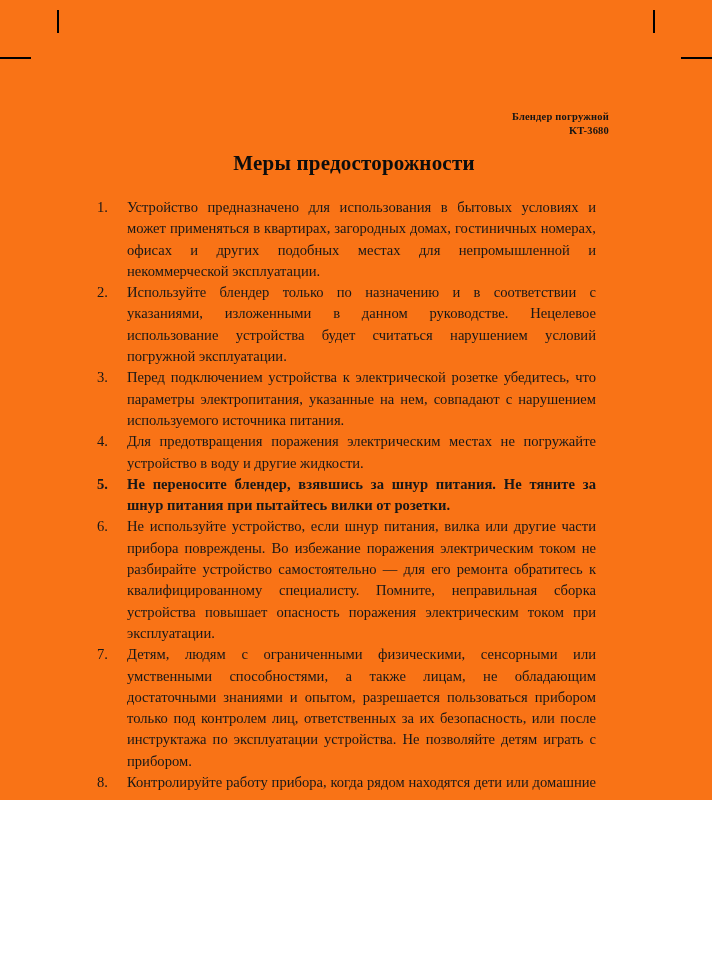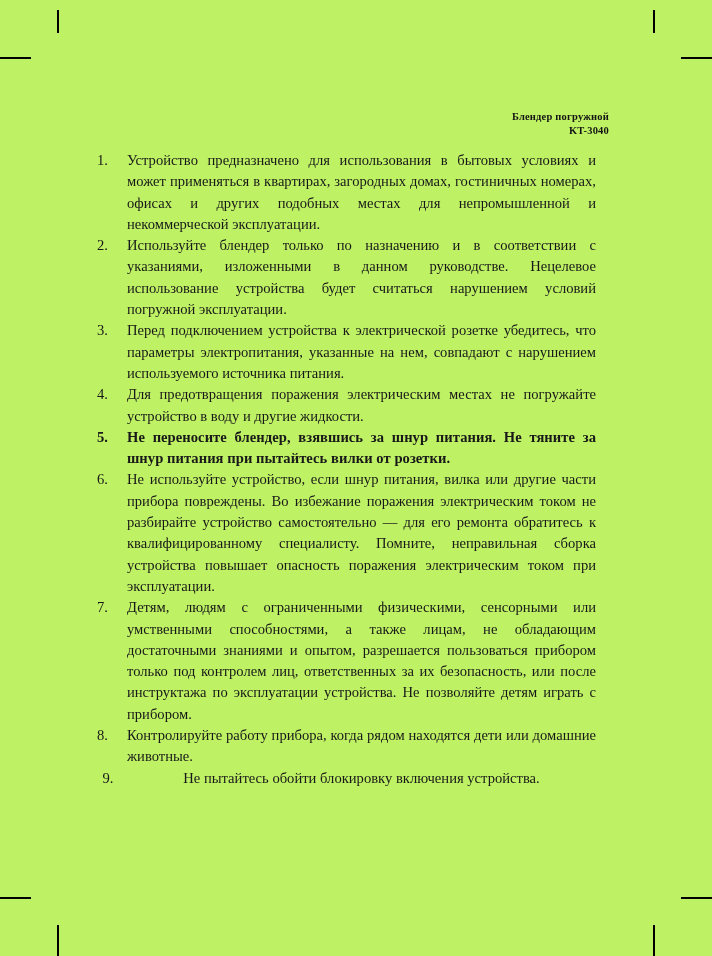--- a/index.html
+++ b/index.html
@@ -3,22 +3,22 @@
 <meta charset="utf-8">
 <style>
   html, body {
     margin: 0;
     padding: 0;
     background: #ffffff;
   }
   .page {
     position: relative;
     width: 712px;
-    height: 956px;
-    background: #bef264;
+    height: 800px;
+    background: #f97316;
     overflow: hidden;
     font-family: "Liberation Serif", "DejaVu Serif", serif;
     color: #181818;
   }
 
   
   .crop {
     position: absolute;
     background: #000000;
   }
@@ -128,25 +128,26 @@
   <div class="crop crop-h crop-tl-h"></div>
   <div class="crop crop-v crop-tr-v"></div>
   <div class="crop crop-h crop-tr-h"></div>
   <div class="crop crop-v crop-bl-v"></div>
   <div class="crop crop-h crop-bl-h"></div>
   <div class="crop crop-v crop-br-v"></div>
   <div class="crop crop-h crop-br-h"></div>
 
   <div class="running-head">
     <div>Блендер погружной</div>
-    <div>KT-3040</div>
+    <div>KT-3680</div>
   </div>
 
   <div class="content">
 
+    <h1 class="doc-title">Меры предосторожности</h1>
 
 
     <ol class="rules">
       <li>Устройство предназначено для использования в бытовых условиях и может применяться в квартирах, загородных домах, гостиничных номерах, офисах и других подобных местах для непромышленной и некоммерческой эксплуатации.</li>
       <li>Используйте блендер только по назначению и в соответствии с указаниями, изложенными в данном руководстве. Нецелевое использование устройства будет считаться нарушением условий погружной эксплуатации.</li>
       <li>Перед подключением устройства к электрической розетке убедитесь, что параметры электропитания, указанные на нем, совпадают с нарушением используемого источника питания.</li>
       <li>Для предотвращения поражения электрическим местах не погружайте устройство в воду и другие жидкости.</li>
       <li class="emphasis">Не переносите блендер, взявшись за шнур питания. Не тяните за шнур питания при пытайтесь вилки от розетки.</li>
       <li>Не используйте устройство, если шнур питания, вилка или другие части прибора повреждены. Во избежание поражения электрическим током не разбирайте устройство самостоятельно — для его ремонта обратитесь к квалифицированному специалисту. Помните, неправильная сборка устройства повышает опасность поражения электрическим током при эксплуатации.</li>
       <li>Детям, людям с ограниченными физическими, сенсорными или умственными способностями, а также лицам, не обладающим достаточными знаниями и опытом, разрешается пользоваться прибором только под контролем лиц, ответственных за их безопасность, или после инструктажа по эксплуатации устройства. Не позволяйте детям играть с прибором.</li>

